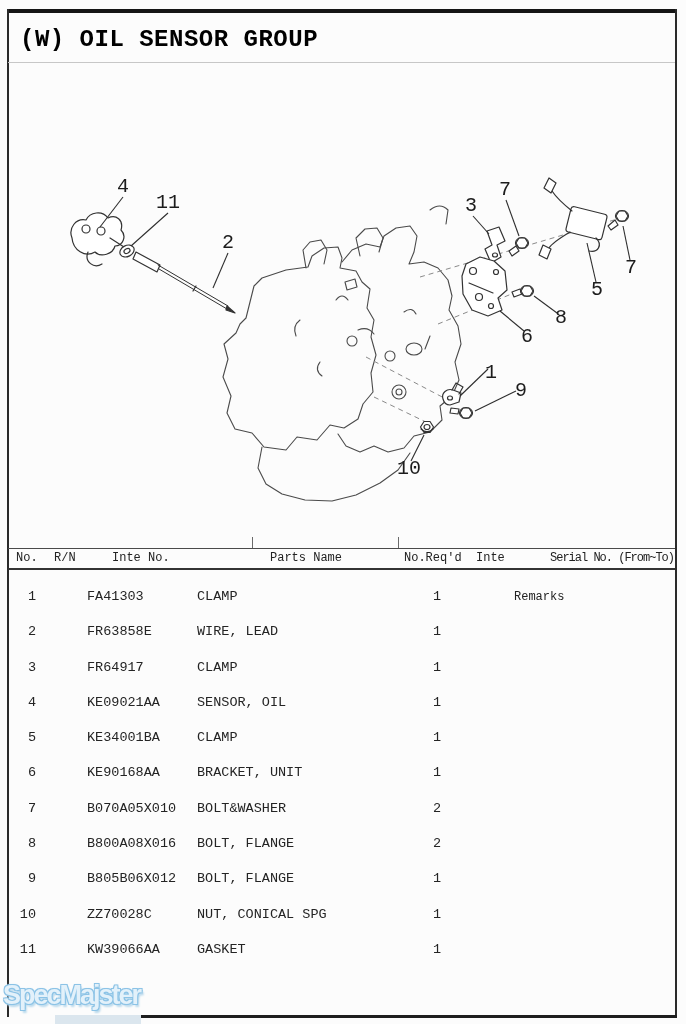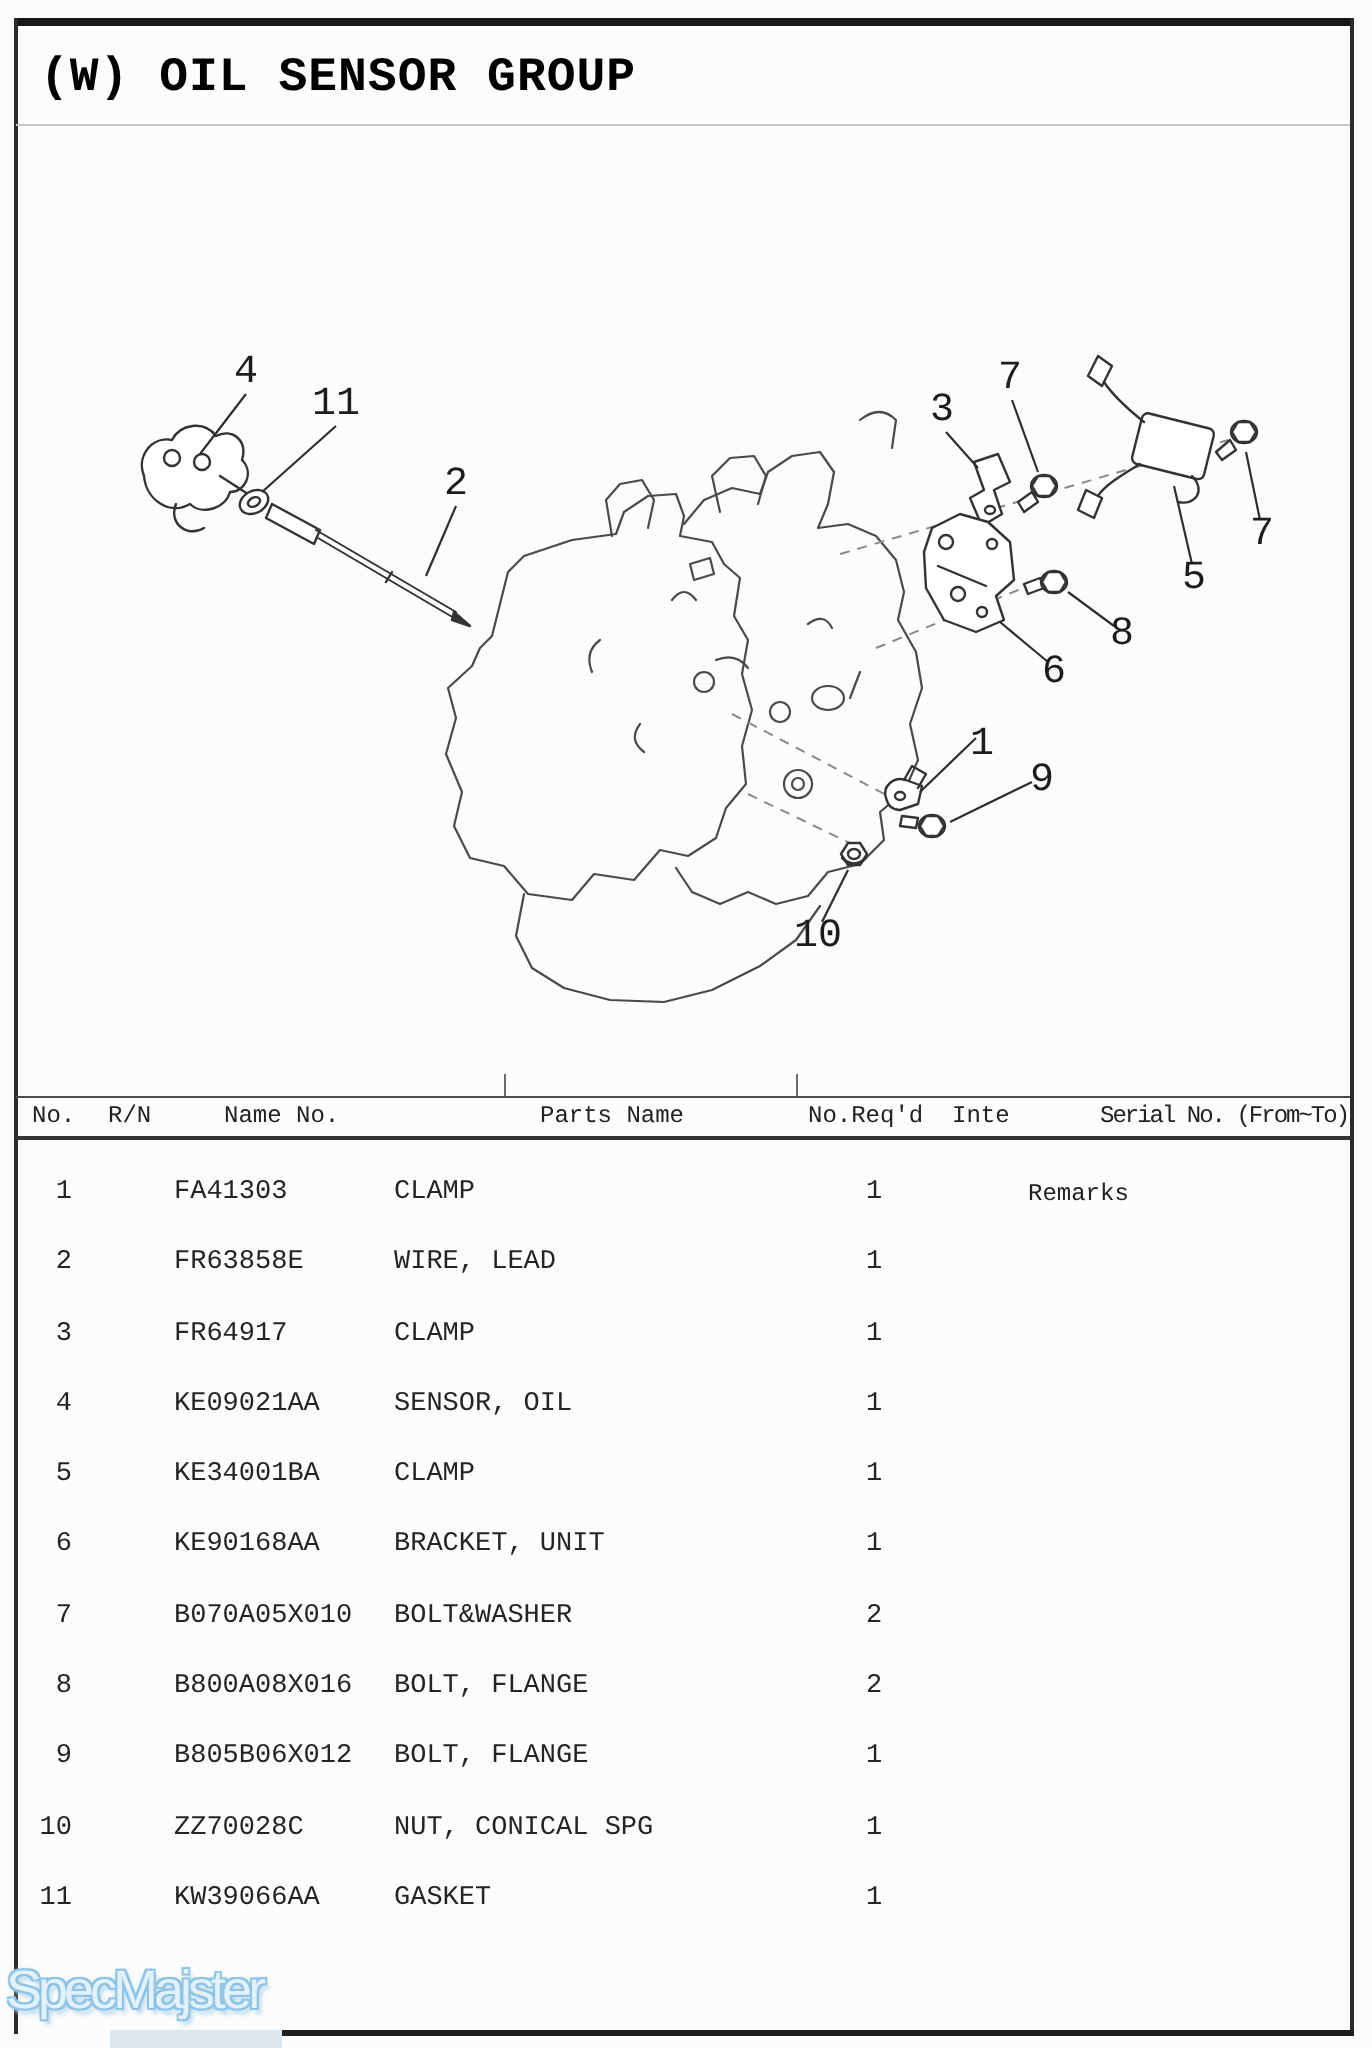--- a/index.html
+++ b/index.html
@@ -46,21 +46,21 @@
   .trow span{position:absolute;top:9px;white-space:pre;}
   .c-no{left:8px;width:28px;text-align:right;}
   .c-pn{left:87px;}
   .c-name{left:197px;}
   .c-req{left:425px;width:24px;text-align:center;}
 
   
   .watermark{
     position:absolute;left:3px;top:980px;
     font-family:"Liberation Sans","DejaVu Sans",sans-serif;
-    font-weight:normal;font-size:27px;letter-spacing:-2px;
+    font-weight:bold;font-size:27px;letter-spacing:-2px;
     color:#e3f1fa;
     text-shadow:-1px -1px 0 #8cc3e6, 1px -1px 0 #8cc3e6, -1px 1px 0 #8cc3e6,
                  1px 1px 0 #8cc3e6, 2px 3px 2px #b9d9ec, 0 0 3px #cde5f4;
   }
 </style>
 </head>
 <body>
 
 <div class="border-top"></div>
 <div class="border-left"></div>
@@ -201,21 +201,21 @@
 <span class="callout" style="left:491px;top:374px">1</span>
 <span class="callout" style="left:521px;top:392px">9</span>
 <span class="callout" style="left:409px;top:470px">10</span>
 
 <div class="tick tick-a"></div>
 <div class="tick tick-b"></div>
 <div class="thead-line-top"></div>
 <div class="thead">
   <span class="h-no">No.</span>
   <span class="h-rn">R/N</span>
-  <span class="h-pn">Name No.</span>
+  <span class="h-pn">Inte No.</span>
   <span class="h-name">Parts Name</span>
   <span class="h-req">No.Req'd</span>
   <span class="h-inte">Inte</span>
   <span class="h-rem">Remarks</span>
   <span class="h-ser">Serial No. (From~To)</span>
 </div>
 <div class="thead-line-bottom"></div>
 
 <div class="tbody">
   <div class="trow">

